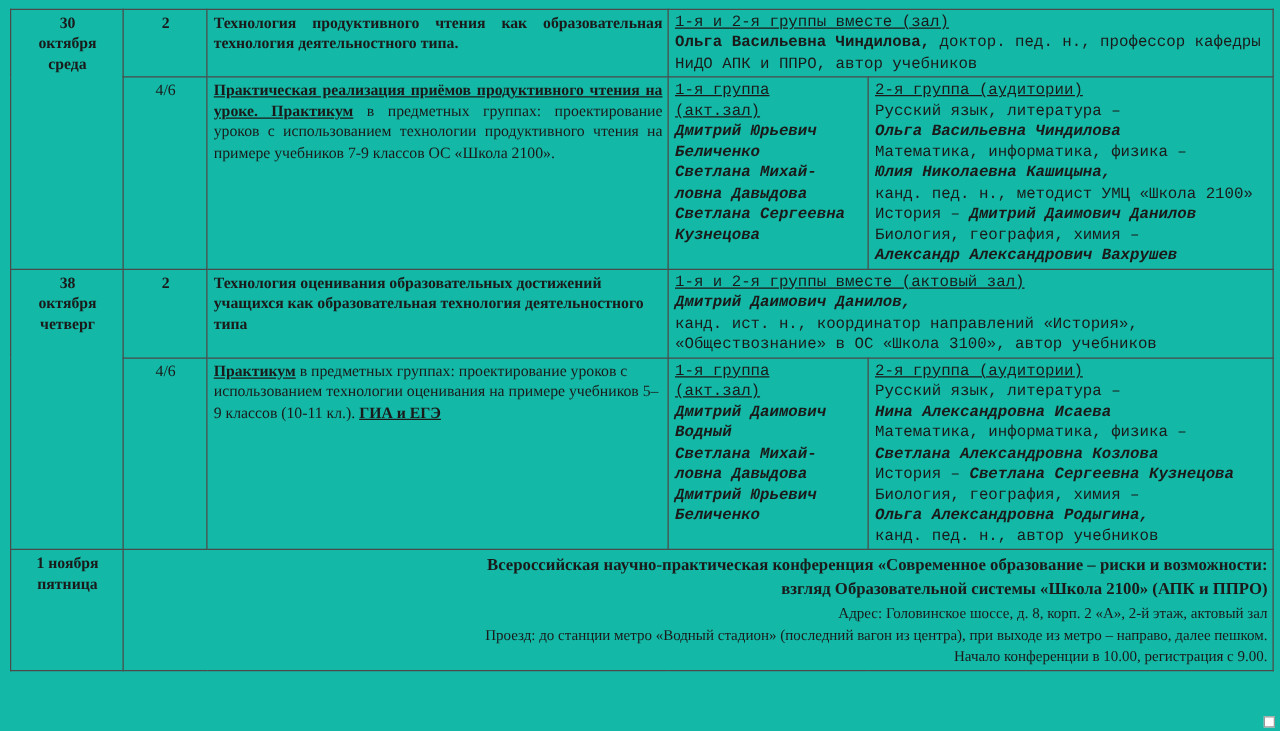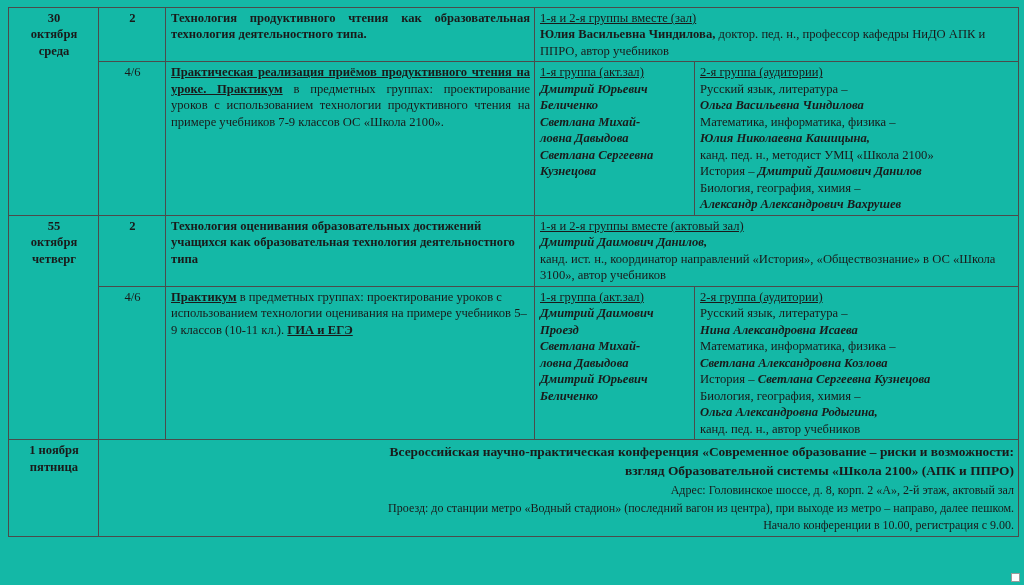--- a/index.html
+++ b/index.html
@@ -60,21 +60,21 @@
 
   .topic-cell {
     text-align: justify;
     padding-top: 4px;
     padding-right: 7px;
   }
   .topic-cell.b { font-weight: bold; }
   .topic-cell .reg { font-weight: normal; }
   .topic-cell .bd  { font-weight: bold; text-decoration: underline; }
 
-  .grp-cell { padding-top: 4px; }
+  .grp-cell { padding-top: 4px; font-family: Liberation Mono, monospace; }
   .grp-head {
     text-decoration: underline;
     display: block;
     margin-bottom: 0px;
   }
   .nm {
     font-weight: bold;
     font-style: italic;
     display: block;
   }
@@ -130,21 +130,21 @@
       <tr>
         <td class="date-cell" rowspan="2">
           <span class="ln">30</span>
           <span class="ln">октября</span>
           <span class="ln">среда</span>
         </td>
         <td class="hours-cell bold">2</td>
         <td class="topic-cell b">Технология продуктивного чтения как образовательная технология деятельностного типа.</td>
         <td class="grp-cell" colspan="2">
           <span class="grp-head">1-я и 2-я группы вместе (зал)</span>
-          <span class="nm-inline" style="font-style:normal;">Юлия Васильевна Чиндилова,</span><span> доктор. пед. н., профессор кафедры НиДО АПК и ППРО, автор учебников</span>
+          <span class="nm-inline" style="font-style:normal;">Ольга Васильевна Чиндилова,</span><span> доктор. пед. н., профессор кафедры НиДО АПК и ППРО, автор учебников</span>
         </td>
       </tr>
 
       <tr>
         <td class="hours-cell">4/6</td>
         <td class="topic-cell">
           <span class="bd">Практическая реализация приёмов продуктивного чтения на уроке. Практикум</span><span class="reg"> в предметных группах: проектирование уроков с использованием технологии продуктивного чтения на примере учебников 7-9 классов ОС «Школа 2100».</span>
         </td>
         <td class="grp-cell">
           <span class="grp-head">1-я группа (акт.зал)</span>
@@ -163,42 +163,42 @@
           <span class="nm">Юлия Николаевна Кашицына,</span>
           <span class="ln">канд. пед. н., методист УМЦ «Школа 2100»</span>
           <span class="ln"><span>История – </span><span class="nm-inline">Дмитрий Даимович Данилов</span></span>
           <span class="ln">Биология, география, химия  –</span>
           <span class="nm">Александр Александрович Вахрушев</span>
         </td>
       </tr>
 
       <tr>
         <td class="date-cell" rowspan="2">
-          <span class="ln">55</span>
+          <span class="ln">38</span>
           <span class="ln">октября</span>
           <span class="ln">четверг</span>
         </td>
         <td class="hours-cell bold">2</td>
         <td class="topic-cell b" style="text-align:left;">Технология оценивания образовательных достижений учащихся  как образовательная технология деятельностного типа</td>
         <td class="grp-cell" colspan="2">
           <span class="grp-head">1-я и 2-я группы вместе (актовый зал)</span>
           <span class="nm">Дмитрий Даимович Данилов,</span>
           <span class="ln">канд. ист. н., координатор направлений «История», «Обществознание» в ОС «Школа 3100», автор учебников</span>
         </td>
       </tr>
 
       <tr>
         <td class="hours-cell">4/6</td>
         <td class="topic-cell" style="text-align:left;">
           <span class="bd">Практикум</span><span class="reg"> в предметных группах: проектирование уроков с использованием технологии оценивания на примере учебников 5–9 классов (10-11 кл.).  </span><span class="bd">ГИА и ЕГЭ</span>
         </td>
         <td class="grp-cell">
           <span class="grp-head">1-я группа (акт.зал)</span>
           <span class="nm">Дмитрий Даимович</span>
-          <span class="nm">Проезд</span>
+          <span class="nm">Водный</span>
           <span class="nm">Светлана Михай-</span>
           <span class="nm">ловна Давыдова</span>
           <span class="nm">Дмитрий Юрьевич</span>
           <span class="nm">Беличенко</span>
         </td>
         <td class="grp-cell">
           <span class="grp-head">2-я группа (аудитории)</span>
           <span class="ln">Русский язык, литература –</span>
           <span class="nm">Нина Александровна Исаева</span>
           <span class="ln">Математика,  информатика, физика –</span>

